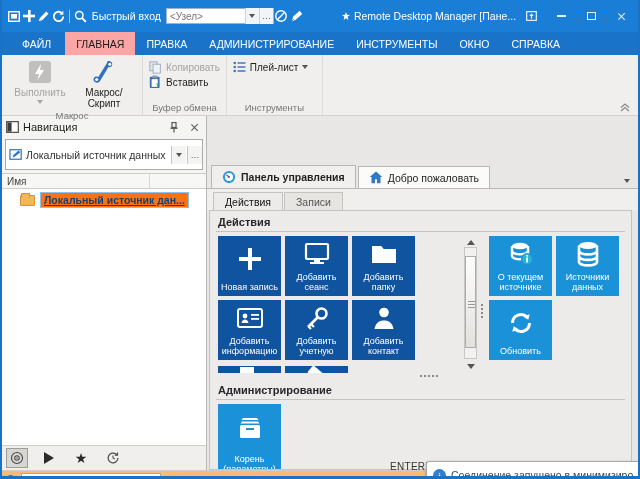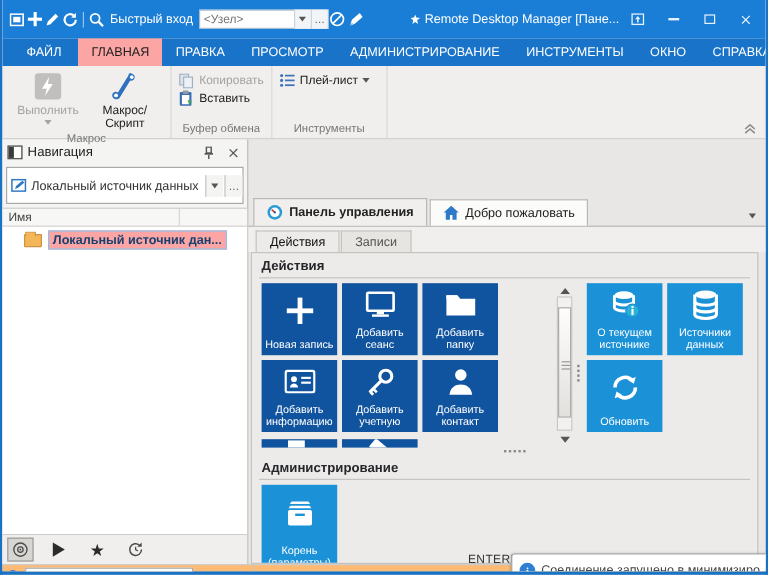--- a/index.html
+++ b/index.html
@@ -53,21 +53,21 @@
   .nav-header { height:22px; display:flex; align-items:center; padding:0 4px; gap:4px; }
   .nav-title { font-size:11px; color:#1d1d1d; flex:1; }
   .nav-hbtn { width:16px; height:16px; display:flex; align-items:center; justify-content:center; color:#555; }
   .nav-combo { margin:1px 3px 3px 3px; height:31px; display:flex; align-items:center; background:#fff; border:1px solid #a9a9a9; }
   .nav-combo .txt { flex:1; font-size:10.5px; color:#333; padding-left:3px; white-space:nowrap; overflow:hidden; }
   .combo-btn { width:15px; height:18px; display:flex; align-items:center; justify-content:center; border-left:1px solid #c4c4c4; background:#f4f4f3; color:#555; font-size:9px; }
   .nav-colheader { height:16px; border-top:1px solid #cfcdca; border-bottom:1px solid #cfcdca; background:#f7f7f5; display:flex; align-items:center; font-size:10px; color:#444; }
   .nav-colheader .c1 { flex:0 0 148px; padding-left:5px; border-right:1px solid #d8d6d3; height:100%; display:flex; align-items:center; }
   .nav-tree { flex:1; background:#fff; border-bottom:1px solid #cfcdca; padding-top:2px; }
   .tree-row { display:flex; align-items:center; gap:5px; margin:1px 4px 0 18px; }
-  .tree-sel { background:#fca5a5; border:1px solid #8fc0e8; padding:1px 3px; font-size:10.5px; font-weight:bold; color:#17406f; white-space:nowrap; overflow:hidden; }
+  .tree-sel { background:#f97316; border:1px solid #8fc0e8; padding:1px 3px; font-size:10.5px; font-weight:bold; color:#17406f; white-space:nowrap; overflow:hidden;text-decoration:underline; }
   .folder { width:15px; height:11px; background:#f3b75a; border:1px solid #cf9340; border-radius:1px; position:relative; flex:0 0 auto; }
   .folder:before { content:""; position:absolute; top:-3px; left:0; width:7px; height:3px; background:#f3b75a; border:1px solid #cf9340; border-bottom:none; border-radius:1px 1px 0 0; }
   .nav-foot { height:24px; background:#f0efed; display:flex; align-items:center; gap:10px; padding-left:4px; }
   .foot-btn { width:22px; height:20px; display:flex; align-items:center; justify-content:center; color:#333; }
   .foot-btn.pressed { background:#d8d6d3; border:1px solid #9e9c99; }
   .play-tri { width:0; height:0; border-top:6px solid transparent; border-bottom:6px solid transparent; border-left:10px solid #2b2b2b; }
   .star-glyph { font-size:14px; color:#2b2b2b; line-height:1; }
 
   
   .panel { flex:1; display:flex; flex-direction:column; min-width:0; }
@@ -198,21 +198,20 @@
     <div class="win-btn">
         <span class="xmark"></span>
       </div>
   </div>
 </div>
 
 <div class="ribbontabs">
   <div class="rtab file">ФАЙЛ</div>
   <div class="rtab active">ГЛАВНАЯ</div>
   <div class="rtab">ПРАВКА</div>
-  <div class="rtab">ПРОСМОТР</div>
   <div class="rtab">АДМИНИСТРИРОВАНИЕ</div>
   <div class="rtab">ИНСТРУМЕНТЫ</div>
   <div class="rtab">ОКНО</div>
   <div class="rtab">СПРАВКА</div>
 </div>
 
 <div class="ribbon">
   <div class="rgroup">
     <div class="rgroup-body">
       <div class="bigbtn disabled">

